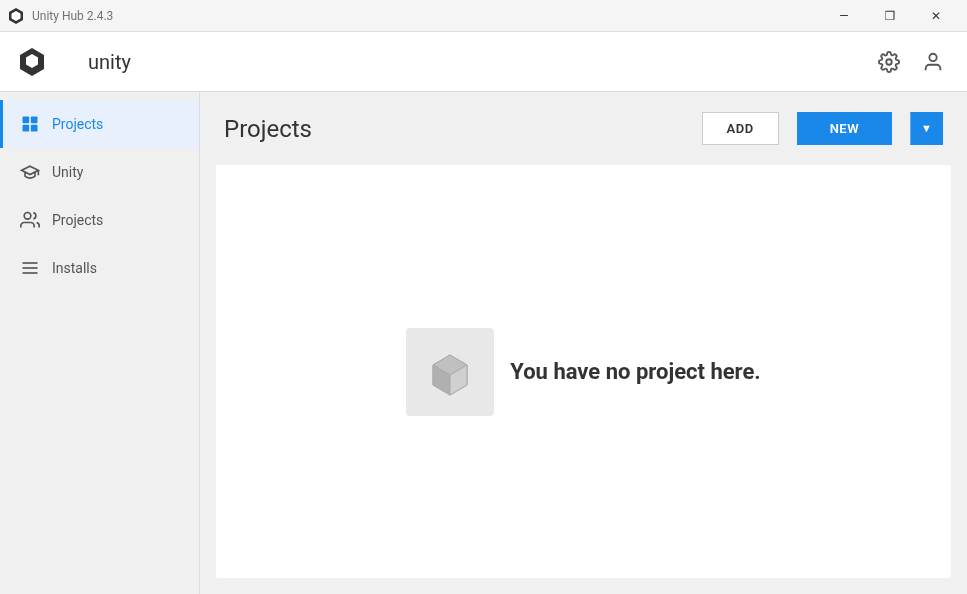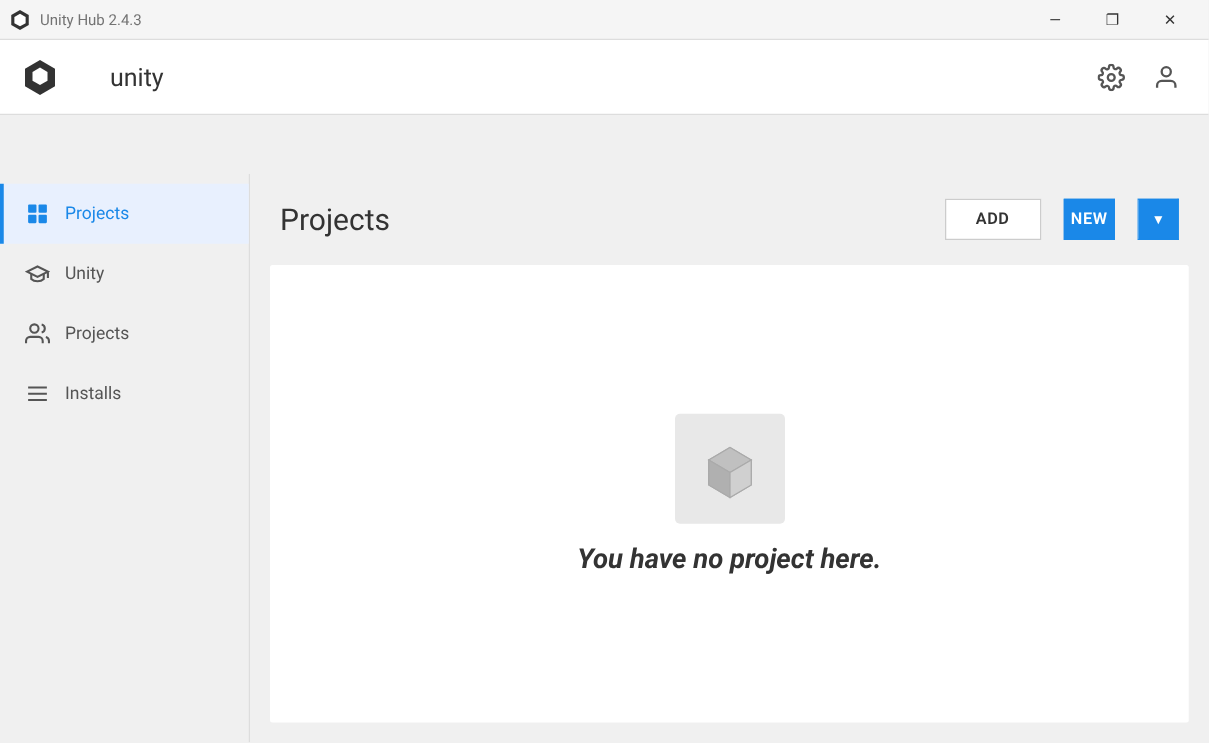--- a/index.html
+++ b/index.html
@@ -111,21 +111,20 @@
       cursor: pointer;
       border-radius: 50%;
       color: #555;
     }
 
     
     .main-layout {
       display: flex;
       flex: 1;
       overflow: hidden;
-      margin-top: 47px;
     }
 
     
     .sidebar {
       width: 200px;
       background: #f0f0f0;
       border-right: 1px solid #ddd;
       padding-top: 8px;
       flex-shrink: 0;
     }
@@ -203,21 +202,21 @@
       background: white;
       border: 1px solid #ccc;
       cursor: pointer;
       font-size: 13px;
       font-weight: 600;
       color: #333;
       letter-spacing: 0.5px;
     }
 
     .btn-new {
-      padding: 8px 5px;
+      padding: 8px 32px;
       background: #1a88e8;
       border: 1px solid #1a88e8;
       cursor: pointer;
       font-size: 13px;
       font-weight: 600;
       color: white;
       letter-spacing: 0.5px;
     }
 
     .btn-new-dropdown {
@@ -238,27 +237,26 @@
       border-radius: 2px;
       display: flex;
       align-items: center;
       justify-content: center;
       flex-direction: column;
       overflow: hidden;
     }
 
     .empty-state {
       display: flex;
-      flex-direction: column;
+      flex-direction: row;
       align-items: center;
       justify-content: center;
       gap: 16px;
       padding: 40px;
       text-align: center;
-      font-style: italic;
     }
 
     .empty-icon-container {
       width: 88px;
       height: 88px;
       background: #e8e8e8;
       border-radius: 4px;
       display: flex;
       align-items: center;
       justify-content: center;

